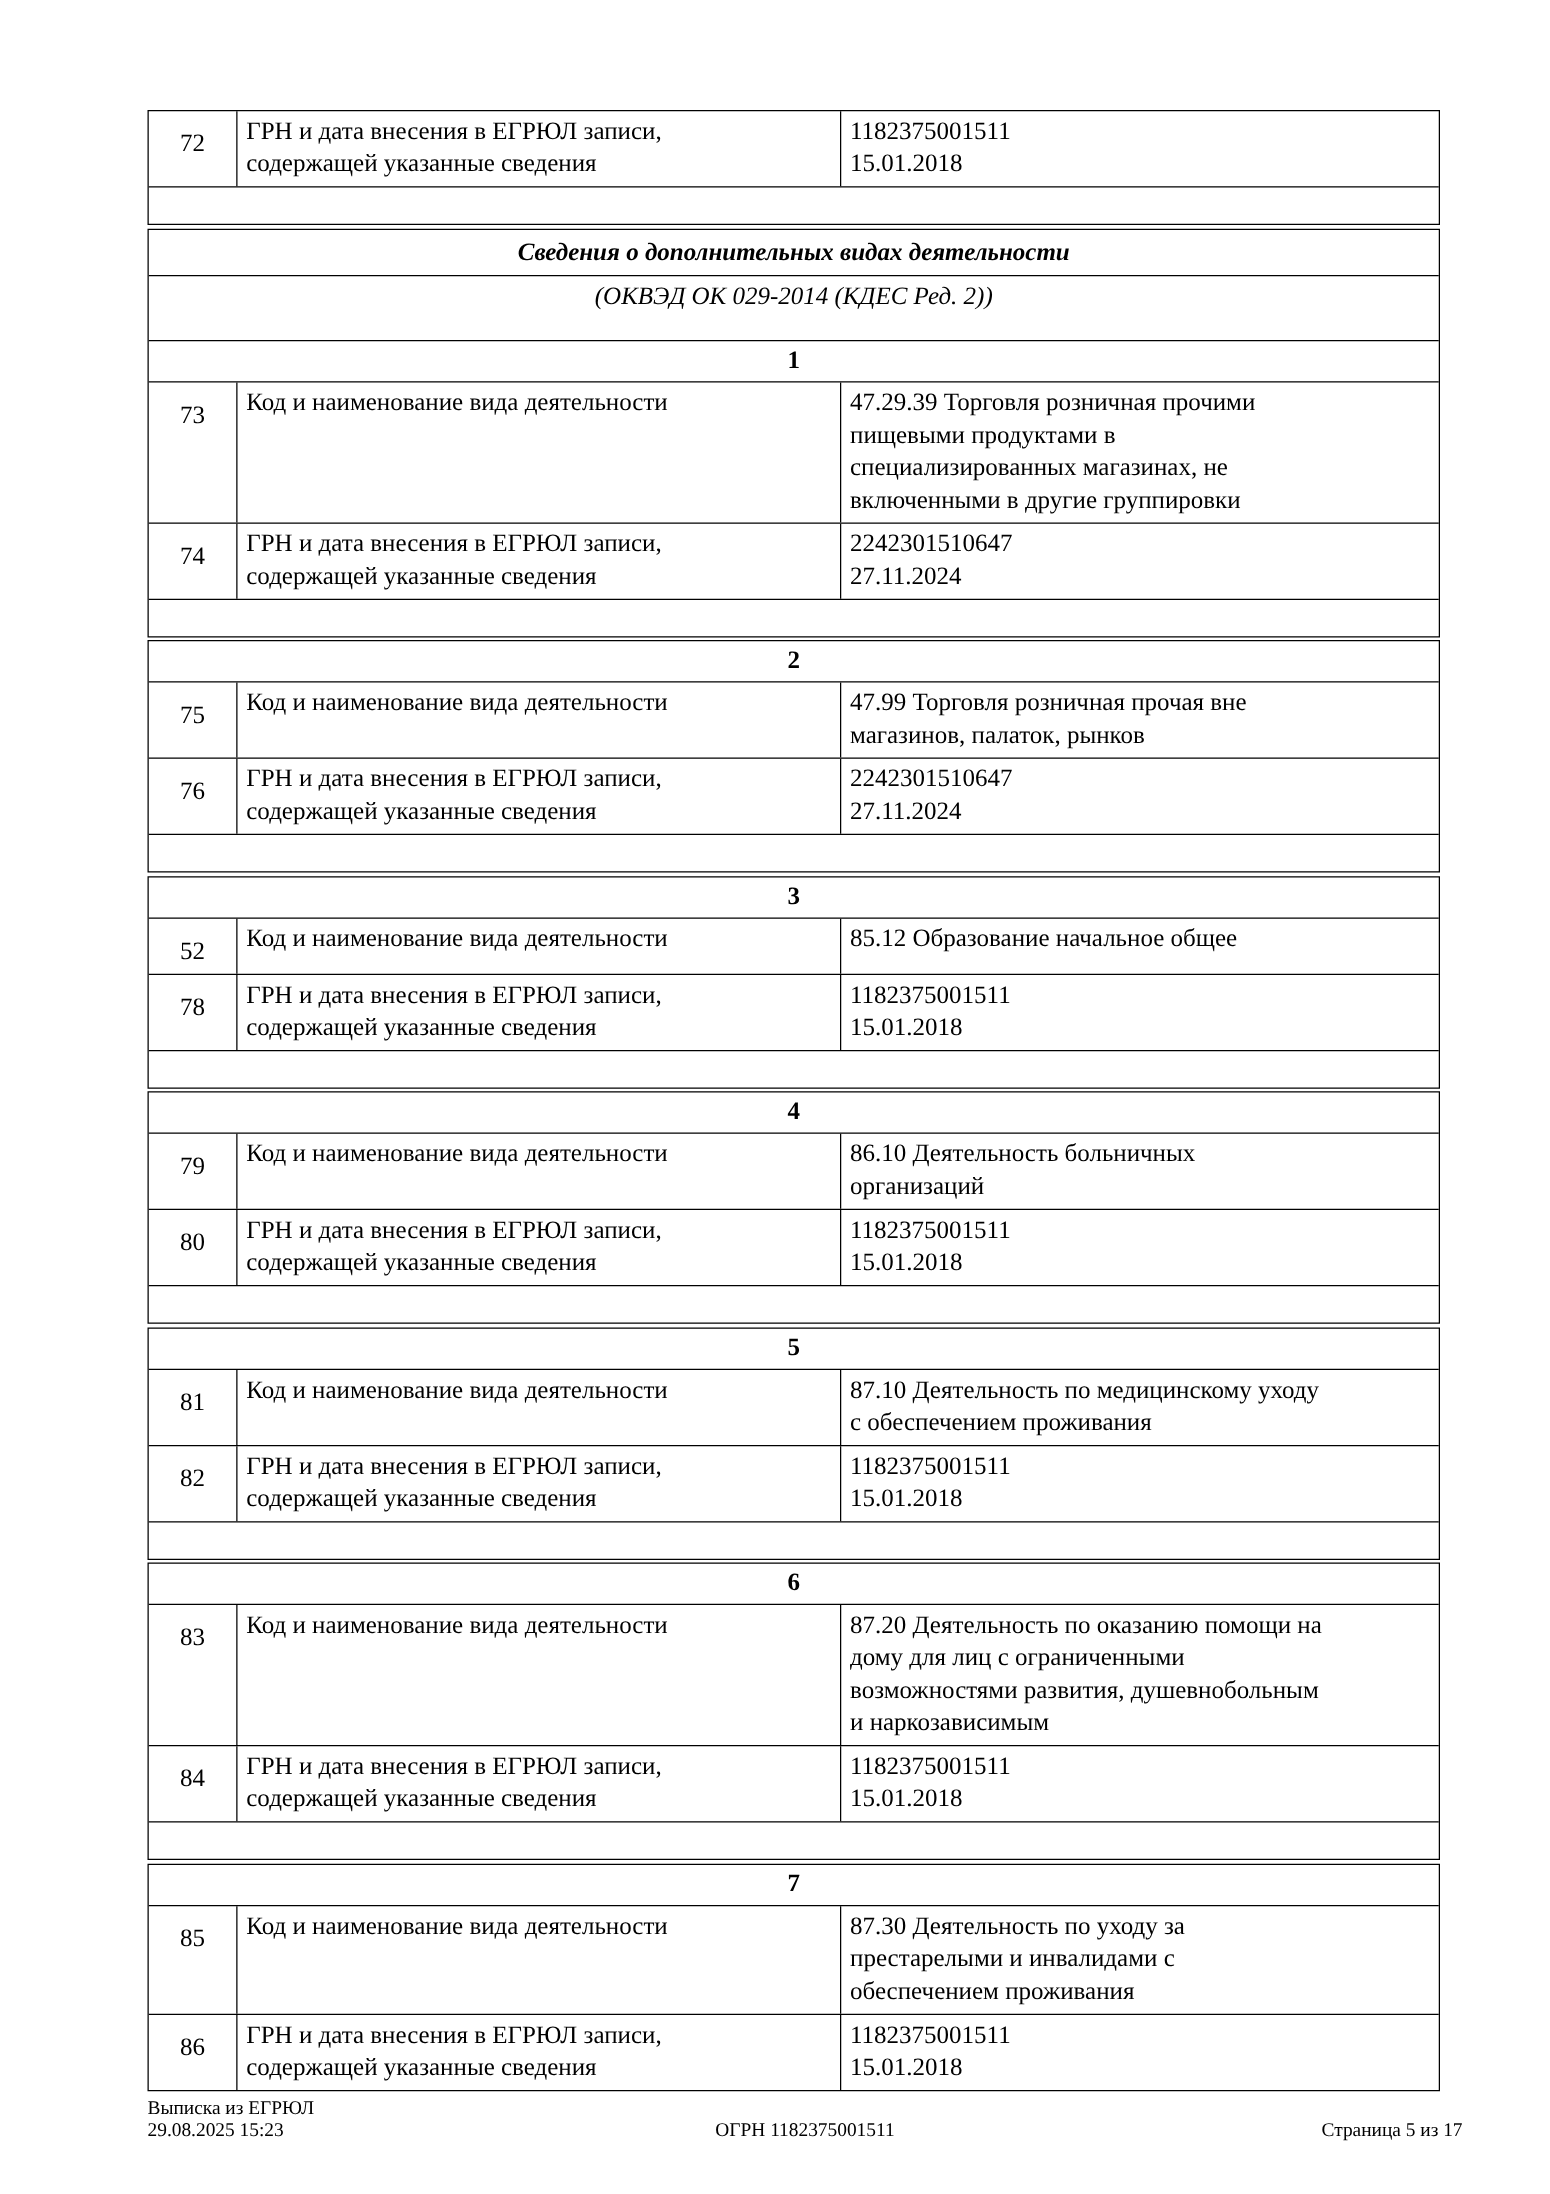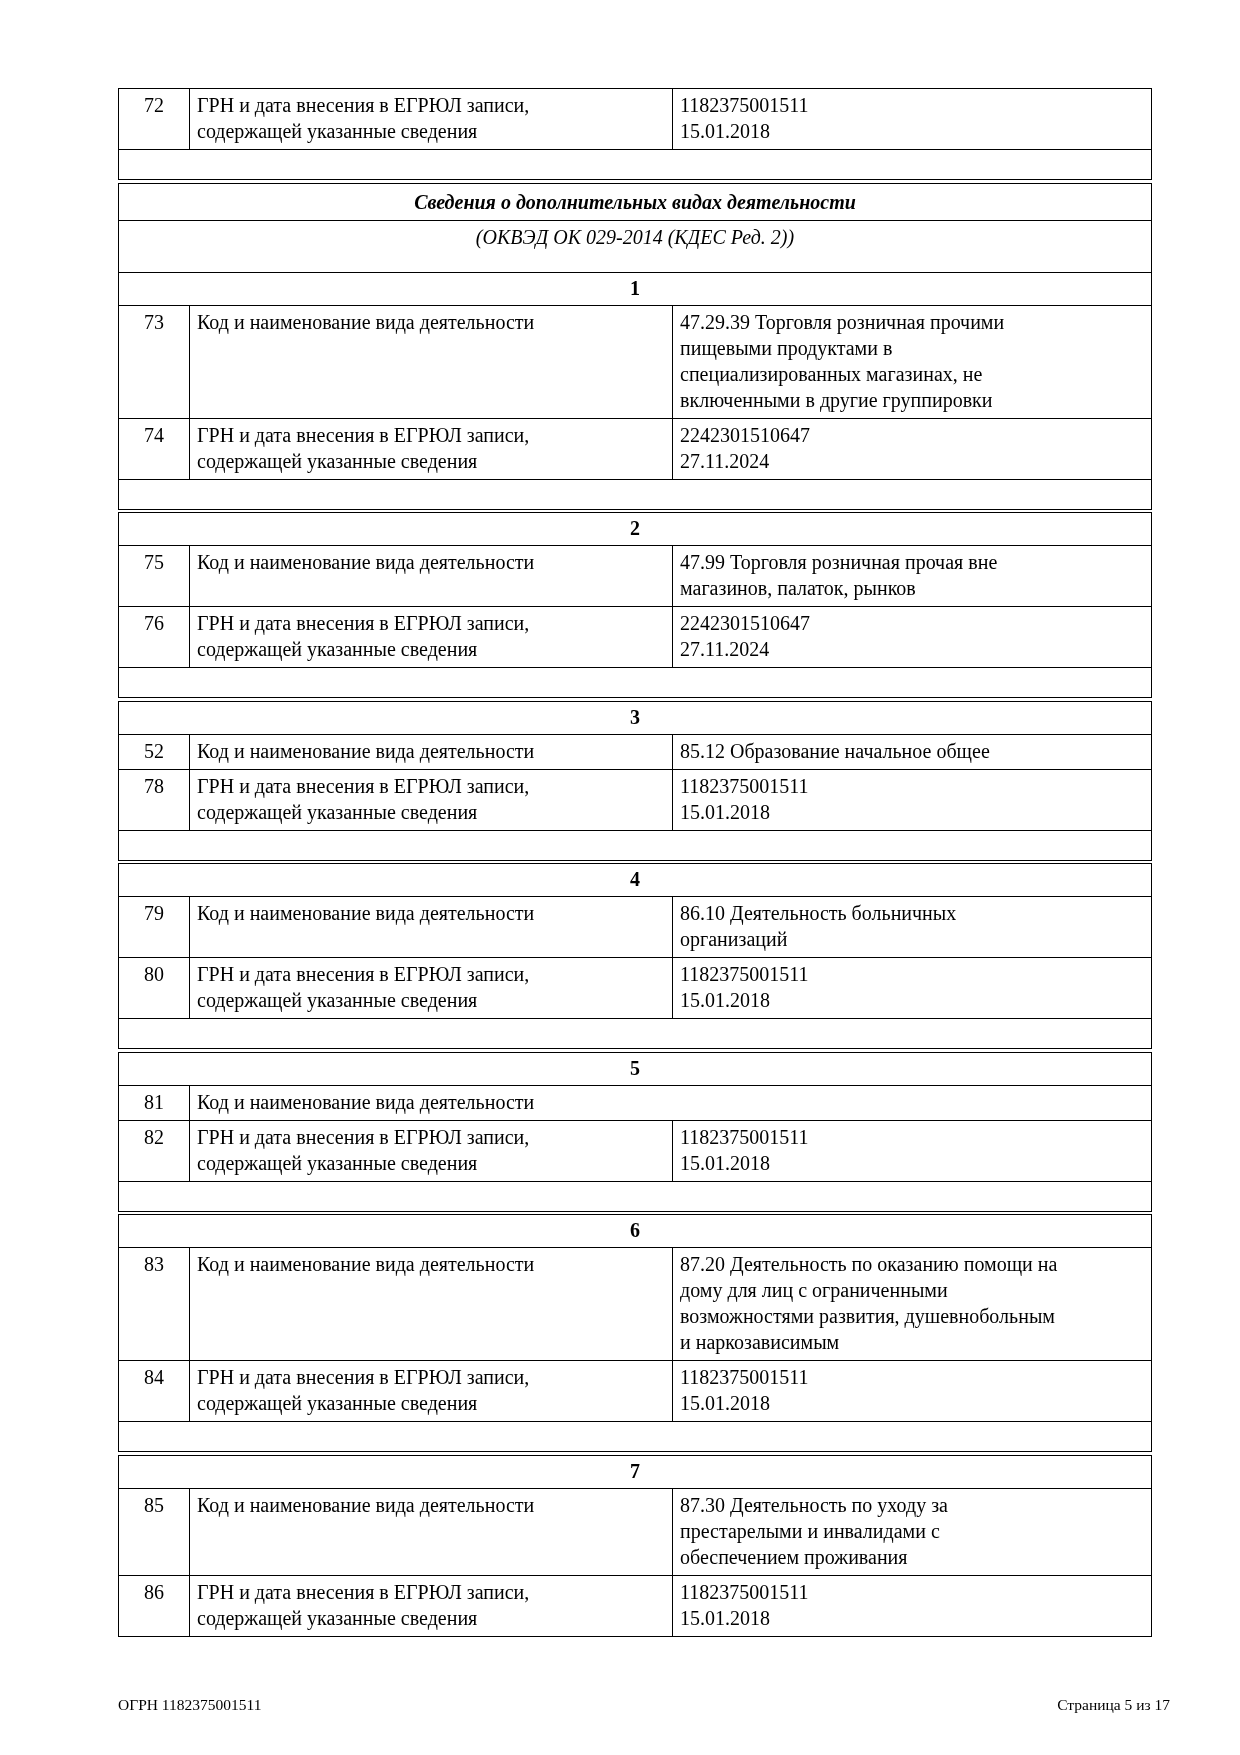--- a/index.html
+++ b/index.html
@@ -40,20 +40,21 @@
     font-size: 20px;
     line-height: 26px;
     white-space: pre-line;
   }
   .cell.num {
     flex: none;
     width: 70px;
     text-align: center;
     padding-left: 2px;
     padding-right: 2px;
+    margin-top: 10px;
   }
   .cell.label {
     flex: none;
     width: 483px;
     border-left: 1.6px solid #000000;
   }
   .cell.value {
     flex: 1;
     border-left: 1.6px solid #000000;
     min-width: 0;
@@ -210,20 +211,22 @@
       </div>
   </section>
 
   <section class="block">
     <div class="row">
       <div class="cell span-all number-cell">5</div>
     </div>
     <div class="row">
       <div class="cell num">81</div>
       <div class="cell label">Код и наименование вида деятельности</div>
+      <div class="cell value">87.10 Деятельность по медицинскому уходу
+с обеспечением проживания</div>
     </div>
     <div class="row">
       <div class="cell num">82</div>
       <div class="cell label">ГРН и дата внесения в ЕГРЮЛ записи,
 содержащей указанные сведения</div>
       <div class="cell value">1182375001511
 15.01.2018</div>
     </div>
     <div class="row">
         <div class="cell empty-cell"></div>
@@ -270,15 +273,19 @@
       <div class="cell label">ГРН и дата внесения в ЕГРЮЛ записи,
 содержащей указанные сведения</div>
       <div class="cell value">1182375001511
 15.01.2018</div>
     </div>
   </section>
 
 </div>
 
 <div class="footer">
+  <div class="footer-left">
+    <div>Выписка из ЕГРЮЛ</div>
+    <div>29.08.2025 15:23</div>
+  </div>
   <div class="footer-center">ОГРН 1182375001511</div>
   <div class="footer-right">Страница 5 из 17</div>
 </div>
 
 </body></html>

